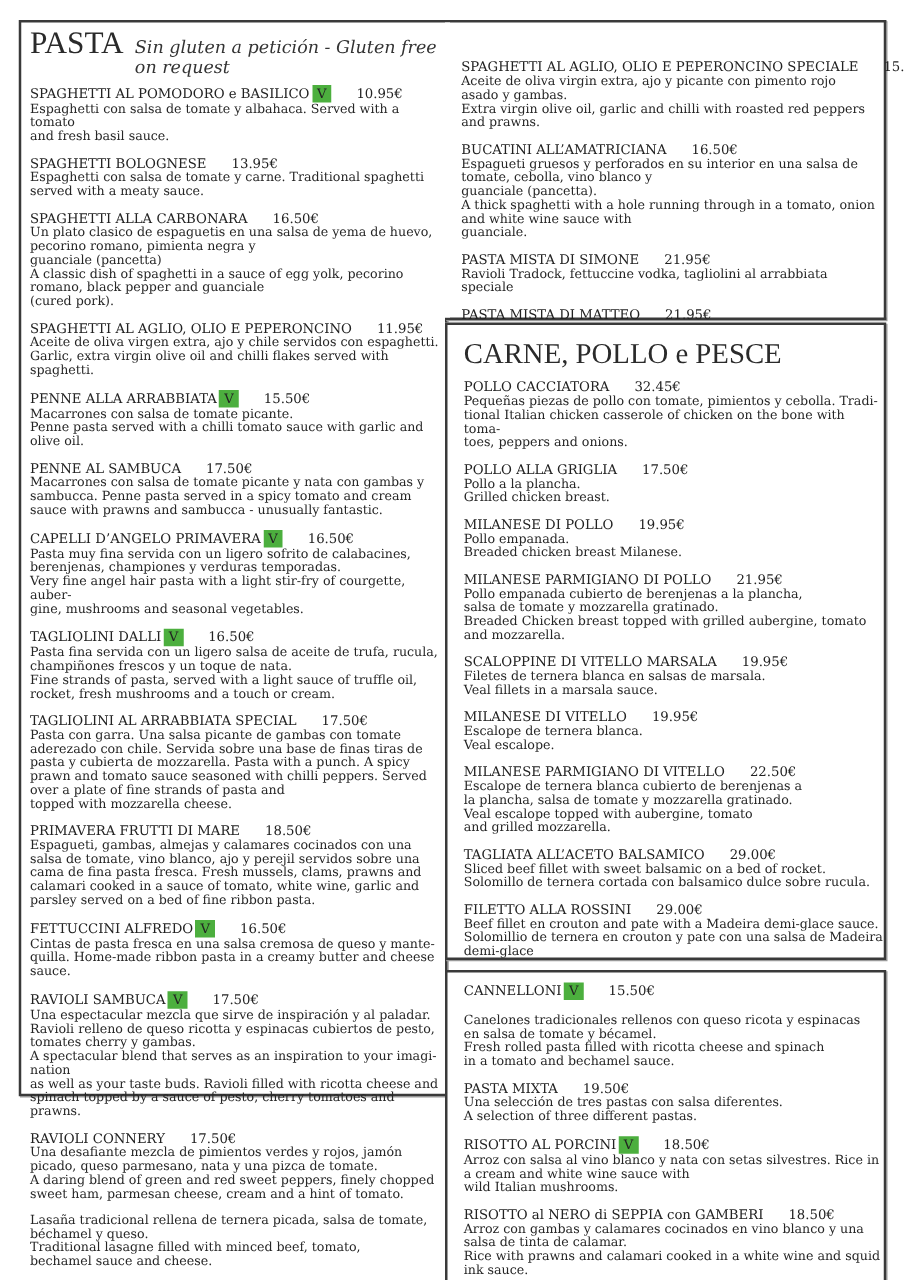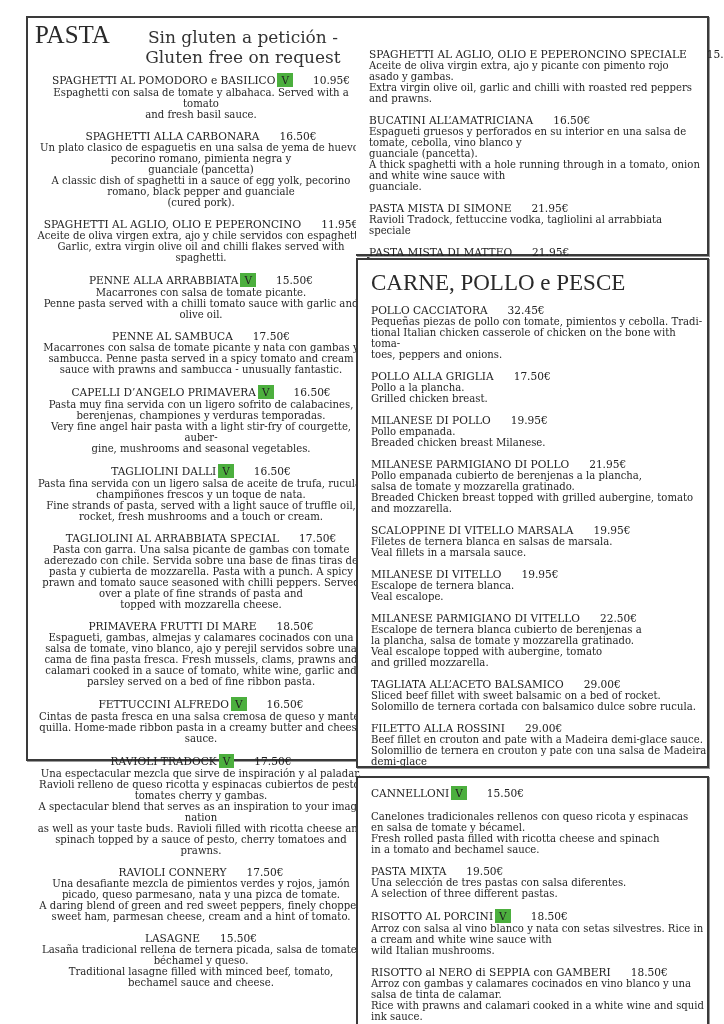--- a/index.html
+++ b/index.html
@@ -1,28 +1,28 @@
 <!DOCTYPE html>
 <html><head>
 <meta charset="utf-8">
 <style>
   html,body{margin:0;padding:0;background:#ffffff;}
   body{width:724px;height:1024px;position:relative;overflow:hidden;
        font-family:"DejaVu Serif","Liberation Serif",serif;color:#1f1f1f;}
   .box{position:absolute;border:2px solid #3a3a3a;box-shadow:1px 1px 0 #9a9a9a;background:#fff;box-sizing:border-box;}
-  #pasta-left{left:26px;top:16px;width:343px;height:745px;border-right-width:2px;text-align:center;}
+  #pasta-left{left:15px;top:16px;width:343px;height:861px;border-right-width:2px;}
   #pasta-right{left:356px;top:16px;width:353px;height:240px;border-left:none;}
   #pasta-seam{position:absolute;left:356px;top:18px;width:4px;height:236px;background:#fff;}
   #carne{left:356px;top:258px;width:353px;height:510px;text-decoration:underline;}
   #extra{left:356px;top:776px;width:353px;height:270px;}
   .inner{position:absolute;left:0;top:0;right:0;box-sizing:border-box;}
   .title-row{display:flex;align-items:baseline;gap:9px;margin:0 0 6px 0;}
   .title{font-family:"Liberation Serif","DejaVu Serif",serif;font-size:25px;line-height:26px;color:#2a2a2a;}
   #carne .title{font-size:23px;}
-  .subtitle{font-size:17px;color:#333;}
+  .subtitle{font-size:14px;color:#333;font-style:italic;}
   .item{margin:0 0 10px 0;}
   .head{font-size:10.6px;line-height:12px;white-space:nowrap;color:#222;}
   .head .price{margin-left:20px;}
   .veg{display:inline-block;background:#4caf3e;color:#222;font-size:10.5px;line-height:14px;padding:0 4px;margin-left:2px;}
   .desc{font-size:10.1px;line-height:11px;color:#262626;white-space:pre-line;}
 </style>
 </head>
 <body>
 
 <div class="box" id="pasta-left">
@@ -34,20 +34,27 @@
     <div id="pasta-left-list">
         <div class="item">
     <div class="head">
       <span>SPAGHETTI AL POMODORO e BASILICO</span><span class="veg">V</span><span class="price">10.95€</span>
     </div>
     <div class="desc">Espaghetti con salsa de tomate y albahaca. Served with a tomato
 and fresh basil sauce.</div>
   </div>
         <div class="item">
     <div class="head">
+      <span>SPAGHETTI BOLOGNESE</span><span class="price">13.95€</span>
+    </div>
+    <div class="desc"> Espaghetti con salsa de tomate y carne. Traditional spaghetti
+served with a meaty sauce.</div>
+  </div>
+        <div class="item">
+    <div class="head">
       <span>SPAGHETTI ALLA CARBONARA</span><span class="price">16.50€</span>
     </div>
     <div class="desc">Un plato clasico de espaguetis en una salsa de yema de huevo,
 pecorino romano, pimienta negra y
 guanciale (pancetta)
 A classic dish of spaghetti in a sauce of egg yolk, pecorino
 romano, black pepper and guanciale
 (cured pork).</div>
   </div>
         <div class="item">
@@ -116,43 +123,40 @@
         <div class="item">
     <div class="head">
       <span>FETTUCCINI ALFREDO</span><span class="veg">V</span><span class="price">16.50€</span>
     </div>
     <div class="desc">Cintas de pasta fresca en una salsa cremosa de queso y mante-
 quilla. Home-made ribbon pasta in a creamy butter and cheese
 sauce.</div>
   </div>
         <div class="item">
     <div class="head">
-      <span>RAVIOLI TRADOCK</span><span class="veg">V</span><span class="price">17.50€</span>
+      <span>RAVIOLI SAMBUCA</span><span class="veg">V</span><span class="price">17.50€</span>
     </div>
     <div class="desc">Una espectacular mezcla que sirve de inspiración y al paladar.
 Ravioli relleno de queso ricotta y espinacas cubiertos de pesto,
 tomates cherry y gambas.
 A spectacular blend that serves as an inspiration to your imagi-
 nation
 as well as your taste buds.  Ravioli filled with ricotta cheese and
 spinach topped by a sauce of pesto, cherry tomatoes and prawns.</div>
   </div>
         <div class="item">
     <div class="head">
       <span>RAVIOLI CONNERY</span><span class="price">17.50€</span>
     </div>
     <div class="desc">Una desafiante mezcla de pimientos verdes y rojos, jamón
 picado, queso parmesano, nata y una pizca de tomate.
 A daring blend of green and red sweet peppers, finely chopped
 sweet ham, parmesan cheese, cream and a hint of tomato.</div>
   </div>
         <div class="item">
-    <div class="head">
-      <span>LASAGNE</span><span class="price">15.50€</span>
-    </div>
     <div class="desc">Lasaña tradicional rellena de ternera picada, salsa de tomate,
 béchamel y queso.
 Traditional lasagne filled with minced beef, tomato,
 bechamel sauce and cheese.</div>
   </div>
       </div>
   </div>
 </div>
 <div class="box" id="pasta-right">
   <div class="inner" style="padding:30px 0 0 13px;">

